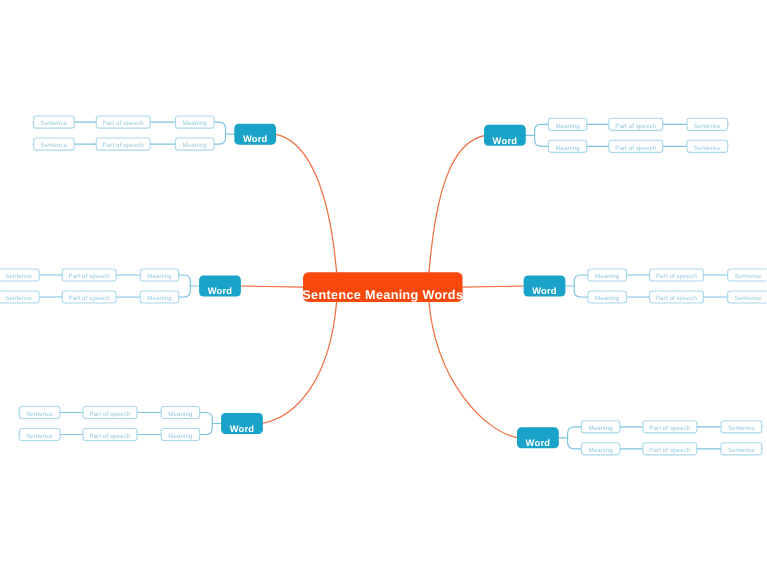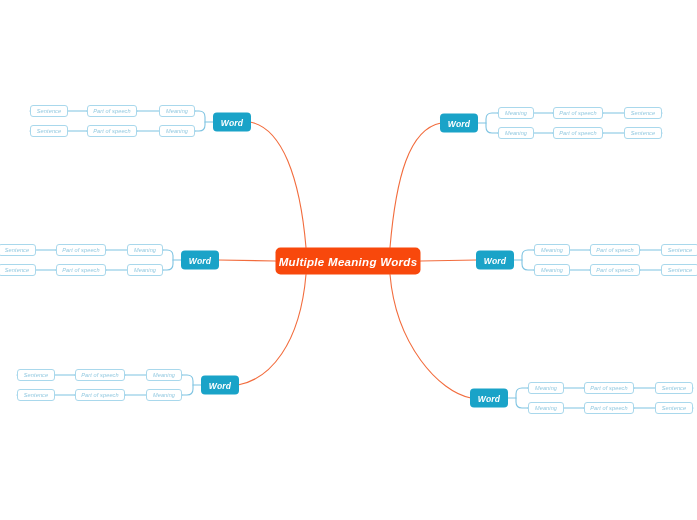--- a/index.html
+++ b/index.html
@@ -22,25 +22,24 @@
     left: 0;
     top: 0;
     width: 697px;
     height: 520px;
     pointer-events: none;
   }
   .node {
     position: absolute;
     box-sizing: border-box;
     display: flex;
-    align-items: center;
+    align-items: flex-end;
     justify-content: center;
     white-space: nowrap;
     transform: translate(-50%, -50%);
-    font-style: italic;
   }
   .node-root {
     background: #f8480c;
     color: #ffffff;
     font-size: 11.5px;
     font-weight: bold;
     letter-spacing: 0.3px;
     border-radius: 5px;
     padding: 0 14px;
     height: 27px;
@@ -110,21 +109,21 @@
       <path d="M 125 395 L 17 395" fill="none" stroke="#7fc4e2" stroke-width="1.1" stroke-linecap="round"></path>
       <path d="M 528 388 L 522 388 Q 516 388 516 394 L 516 402 Q 516 408 522 408 L 528 408" fill="none" stroke="#7fc4e2" stroke-width="1.1" stroke-linecap="round"></path>
       <path d="M 507 398 L 516 398" fill="none" stroke="#7fc4e2" stroke-width="1.1" stroke-linecap="round"></path>
       <path d="M 528 388 L 634 388" fill="none" stroke="#7fc4e2" stroke-width="1.1" stroke-linecap="round"></path>
       <path d="M 584 388 L 693 388" fill="none" stroke="#7fc4e2" stroke-width="1.1" stroke-linecap="round"></path>
       <path d="M 528 408 L 634 408" fill="none" stroke="#7fc4e2" stroke-width="1.1" stroke-linecap="round"></path>
       <path d="M 584 408 L 693 408" fill="none" stroke="#7fc4e2" stroke-width="1.1" stroke-linecap="round"></path>
     </svg>
   <div id="nodes">
       <div class="node node-root" style="left: 348px; top: 261px; width: 145px; height: 27px;">
-        <span>Multiple Meaning Words</span>
+        <span>Sentence Meaning Words</span>
       </div>
       <div class="node node-word" style="left: 232px; top: 122px; width: 36px; height: 19px;">
         <span>Word</span>
       </div>
       <div class="node node-leaf" style="left: 177px; top: 111px; width: 36px; height: 12px;">
         <span>Meaning</span>
       </div>
       <div class="node node-leaf" style="left: 112px; top: 111px; width: 50px; height: 12px;">
         <span>Part of speech</span>
       </div>

